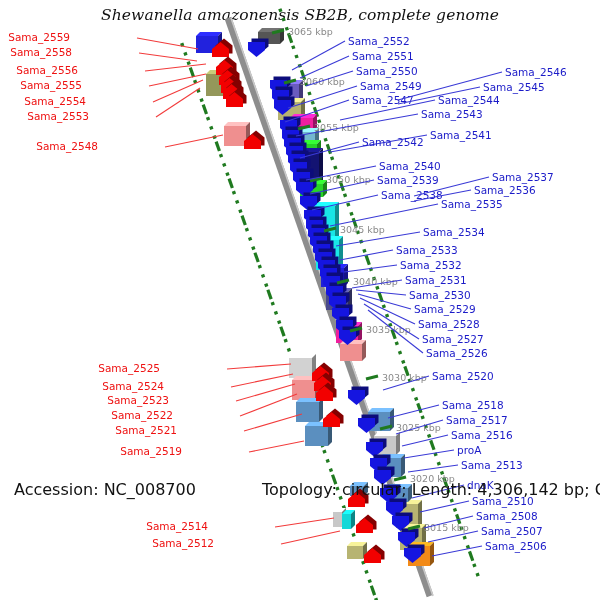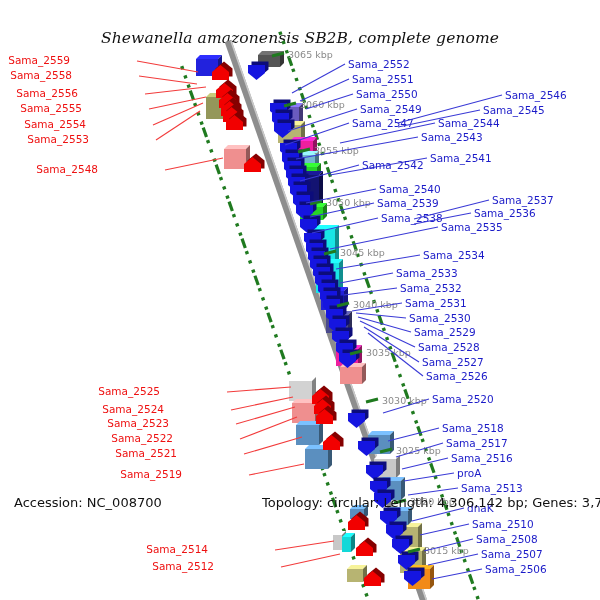--- a/index.html
+++ b/index.html
@@ -1,32 +1,32 @@
 <!DOCTYPE html>
 <html><head>
 <meta charset="utf-8">
 <style>
   html,body{margin:0;padding:0;}
   body{
     width:600px;height:600px;overflow:hidden;background:#ffffff;
     font-family:"DejaVu Sans","Liberation Sans",sans-serif;
     position:relative;
   }
-  #stage{position:absolute;inset:0;width:600px;height:500px;margin-top:23px;}
+  #stage{position:absolute;inset:0;width:600px;height:500px;}
   svg#map{position:absolute;left:0;top:0;width:600px;height:600px;}
 
   .title{
     position:absolute;left:0;top:6px;width:600px;text-align:center;
     font-family:"DejaVu Serif","Liberation Serif",serif;
     font-style:italic;font-size:15.5px;color:#111;letter-spacing:.1px;
     white-space:nowrap;
   }
   .footer{
-    position:absolute;bottom:8px;left:0;width:600px;height:20px;
-    font-size:13px;color:#111;
+    position:absolute;bottom:0;left:0;width:600px;height:20px;
+    font-size:16px;color:#111;
   }
   .footer .acc{position:absolute;left:14px;top:0;}
   .footer .topo{position:absolute;left:262px;top:0;white-space:nowrap;}
 
   text.lbl-red{fill:#ee1111;font-family:"DejaVu Sans","Liberation Sans",sans-serif;font-size:10.5px;}
   text.lbl-blue{fill:#1b1bc8;font-family:"DejaVu Sans","Liberation Sans",sans-serif;font-size:10.5px;}
   text.lbl-tick{fill:#8a8a8a;font-family:"DejaVu Sans","Liberation Sans",sans-serif;font-size:9.5px;}
   line.lead-red{stroke:#f23b3b;stroke-width:1.1;}
   line.lead-blue{stroke:#3a3ad6;stroke-width:1.1;}
 </style>

